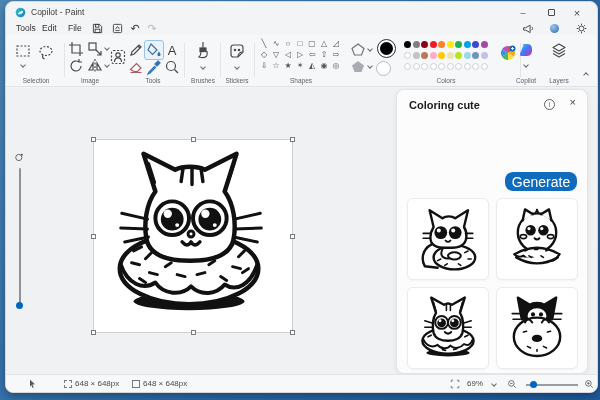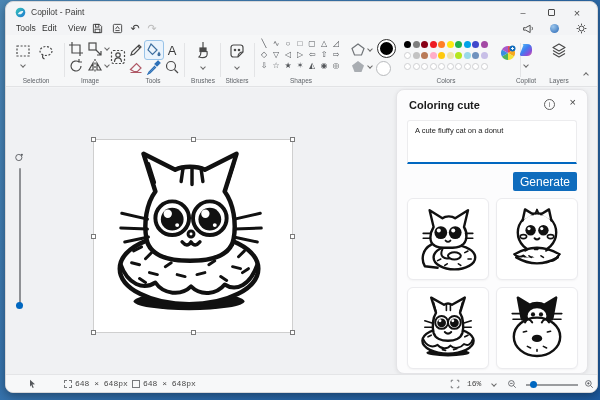--- a/index.html
+++ b/index.html
@@ -52,26 +52,26 @@
   .vdot { position:absolute; left:10px; top:214px; width:7px; height:7px; border-radius:50%; background:#0067c0; }
   
   .canvas { position:absolute; left:87px; top:51px; width:200px; height:194px; background:#fff; border:1px solid #cfcfcf; }
   .handle { position:absolute; width:5px; height:5px; background:#fff; border:1px solid #7a7a7a; }
   
   .panel { position:absolute; right:9px; top:1px; width:192px; height:285px; background:#fcfcfd; border:1px solid #e4e4e7; border-radius:8px; box-shadow:0 1px 4px rgba(0,0,0,.08); }
   .panel-title { position:absolute; left:12px; top:9px; font-size:11px; font-weight:bold; color:#1b1b1b; }
   .info-btn { position:absolute; right:32px; top:9px; width:11px; height:11px; border:1px solid #5f5f5f; border-radius:50%; font-size:7px; color:#5f5f5f; text-align:center; line-height:10px; }
   .panel-close { position:absolute; right:11px; top:6px; font-size:11px; color:#444; }
   .prompt-box { position:absolute; left:10px; top:30px; width:170px; height:44px; background:#fff; border:1px solid #ececee; border-bottom:2px solid #0067c0; border-radius:3px 3px 0 0; font-family:"Liberation Sans","DejaVu Sans",sans-serif; font-size:7.5px; color:#222; padding:5px 7px; resize:none; outline:none; }
-  .gen-btn { position:absolute; right:10px; top:82px; width:64px; height:19px; background:#0f6cbd; color:#fff; border:none; border-radius:2px; font-size:12px; font-family:"Liberation Sans","DejaVu Sans",sans-serif; }
+  .gen-btn { position:absolute; right:10px; top:82px; width:72px; height:19px; background:#0f6cbd; color:#fff; border:none; border-radius:8px; font-size:14px; font-family:"Liberation Sans","DejaVu Sans",sans-serif; }
   .thumb-grid { position:absolute; left:10px; top:108px; display:grid; grid-template-columns:82px 82px; gap:7px; }
   .thumb { width:82px; height:82px; background:#fff; border:1px solid #ebebee; border-radius:6px; display:flex; align-items:center; justify-content:center; box-shadow:0 1px 2px rgba(0,0,0,.04); }
   
   .statusbar { position:absolute; left:0; bottom:0; right:0; height:18px; background:#f7f8f9; border-top:1px solid #e4e5e7; font-size:8px; color:#4a4a4a; }
-  .sb { position:absolute; top:4px; display:flex; align-items:center; gap:3px;font-family:Liberation Mono, monospace; }
+  .sb { position:absolute; top:4px; display:flex; align-items:center; gap:3px; }
   .sq-dashed { width:8px; height:8px; border:1px dashed #77797c; }
   .sq-solid { width:8px; height:8px; border:1px solid #77797c; }
   .slider-line { position:absolute; top:9px; left:520px; width:52px; height:1.5px; background:#9a9c9f; }
   .slider-dot { position:absolute; top:6px; left:524px; width:7px; height:7px; border-radius:50%; background:#0067c0; }
   svg { display:block; }
 </style>
 </head>
 <body>
 
 <div class="window">
@@ -91,21 +91,21 @@
     <div class="wbtn min">–</div>
     <div class="wbtn max">
         <span class="maxglyph"></span>
       </div>
     <div class="wbtn close">×</div>
   </div>
 
   <div class="menurow">
     <span class="menu-item" style="left:6px">Tools</span>
     <span class="menu-item" style="left:32px">Edit</span>
-    <span class="menu-item" style="left:58px">View</span>
+    <span class="menu-item" style="left:58px">File</span>
     <div class="qicon" style="left:84px">
       <svg width="11" height="11" viewBox="0 0 16 16" fill="none" stroke="#3c3c3c" stroke-width="1.3">
           <path d="M2 2h9l3 3v9H2z"></path>
           <rect x="4.5" y="9" width="7" height="5"></rect>
           <rect x="5" y="2" width="5" height="4"></rect>
         </svg>
     </div>
     <div class="qicon" style="left:104px">
       <svg width="11" height="11" viewBox="0 0 16 16" fill="none" stroke="#3c3c3c" stroke-width="1.3">
           <rect x="2" y="2" width="12" height="12" rx="1.5"></rect>
@@ -439,21 +439,20 @@
       <span class="handle" style="right:-3px;top:94px"></span>
       <span class="handle" style="left:-3px;bottom:-3px"></span>
       <span class="handle" style="left:97px;bottom:-3px"></span>
       <span class="handle" style="right:-3px;bottom:-3px"></span>
     </div>
 
     <div class="panel">
       <span class="panel-title">Coloring cute</span>
       <span class="info-btn">i</span>
       <span class="panel-close">×</span>
-      <textarea class="prompt-box" style="">A cute fluffy cat on a donut</textarea>
       <button class="gen-btn">Generate</button>
 
       <div class="thumb-grid">
 
         <div class="thumb">
           <svg width="72" height="72" viewBox="0 0 90 90" fill="none" stroke="#111" stroke-width="3" stroke-linecap="round" stroke-linejoin="round">
             <path d="M24 52 C13 58 11 70 16 79 L32 81" fill="#fff"></path>
             <ellipse cx="53" cy="68" rx="26" ry="15" fill="#fff"></ellipse>
             <ellipse cx="53" cy="66" rx="8" ry="4.5" fill="#fff" stroke-width="2.5"></ellipse>
             <g stroke-width="2">
@@ -546,21 +545,21 @@
     </div>
     <div class="sb" style="left:126px">
       <span class="sq-solid"></span>
       <span>648 × 648px</span>
     </div>
     <div class="sb" style="left:444px">
       <svg width="10" height="10" viewBox="0 0 16 16" fill="none" stroke="#55585c" stroke-width="1.2">
           <path d="M2 5V2h3M11 2h3v3M14 11v3h-3M5 14H2v-3"></path>
         </svg>
     </div>
-    <div class="sb" style="left:461px">16%</div>
+    <div class="sb" style="left:461px">69%</div>
     <span class="chev" style="left:486px;top:7px;position:absolute"></span>
     <div class="sb" style="left:501px">
       <svg width="10" height="10" viewBox="0 0 16 16" fill="none" stroke="#55585c" stroke-width="1.3">
           <circle cx="7" cy="7" r="4.5"></circle>
           <path d="M10.5 10.5L14 14M5 7h4"></path>
         </svg>
     </div>
     <div class="slider-line"></div>
     <div class="slider-dot"></div>
     <div class="sb" style="left:578px">

